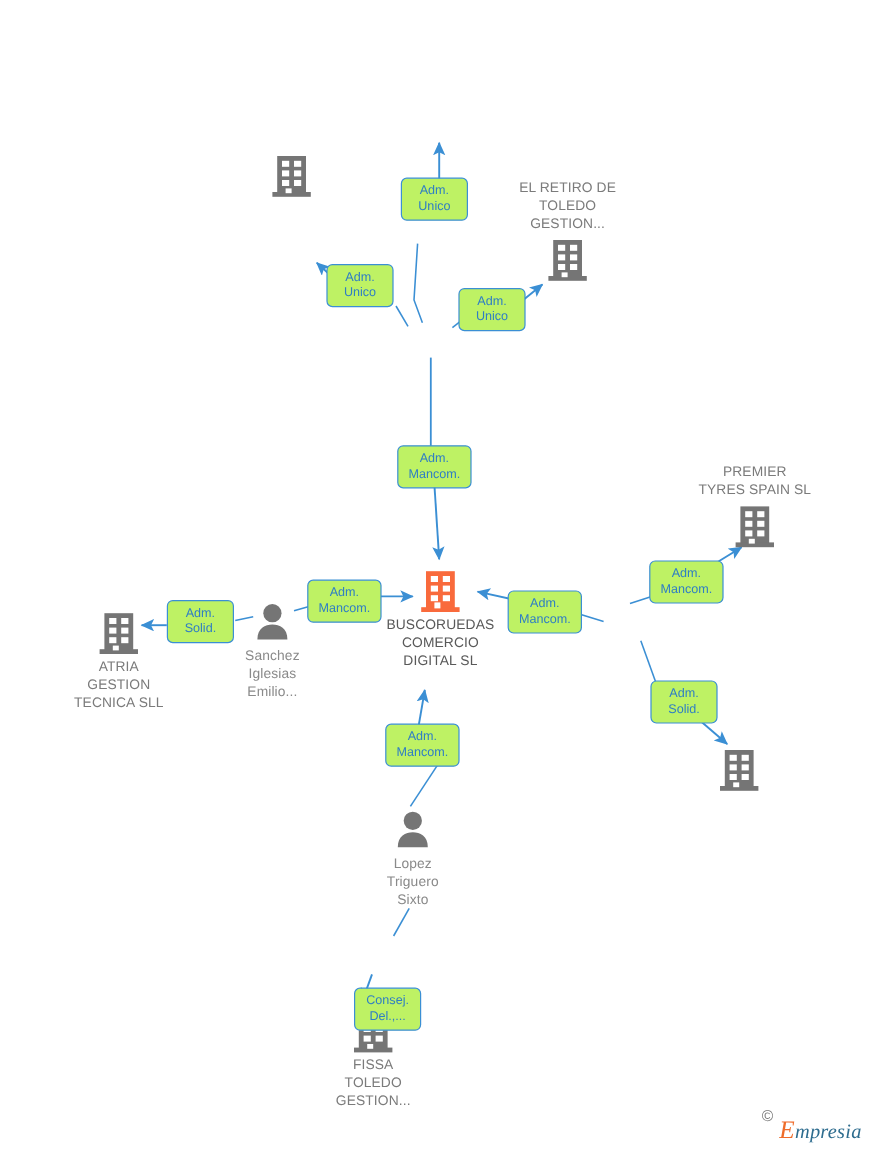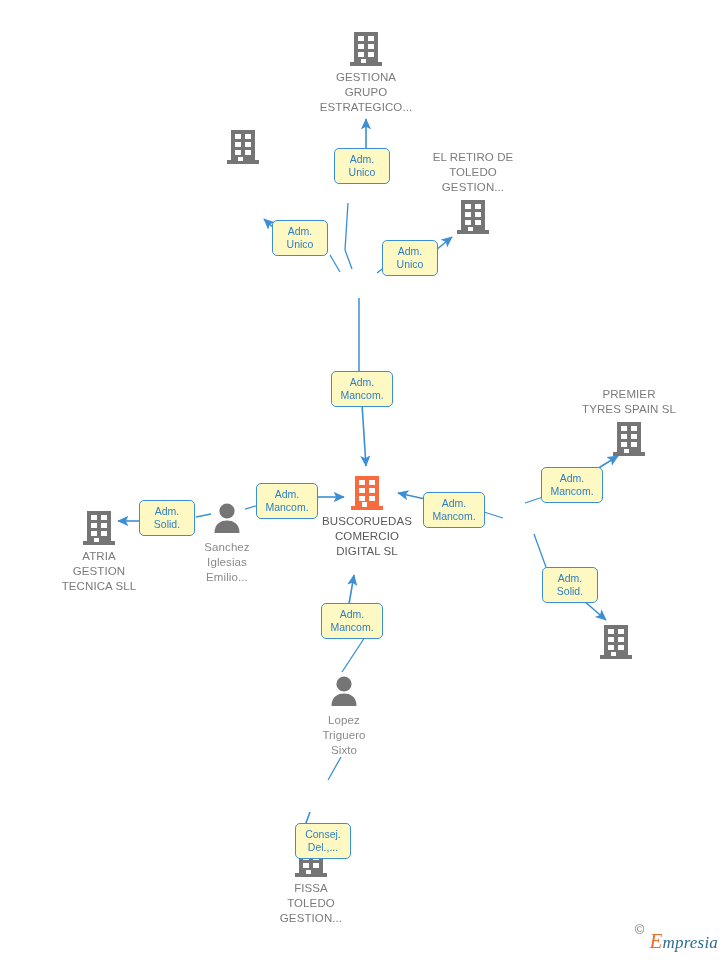--- a/index.html
+++ b/index.html
@@ -52,21 +52,21 @@
     font-weight: normal;
   }
   .node.person .caption {
     color: #8a8a8a;
   }
   .reltag {
     position: absolute;
     box-sizing: border-box;
     border: 1.4px solid #3b8fd4;
     border-radius: 5px;
-    background: #fef9c3;
+    background: #bef264;
     color: #2f7ec4;
     font-size: 10.5px;
     line-height: 13px;
     text-align: center;
     padding: 4px 4px 4px 4px;
     white-space: pre-line;
     width: 56px;
     margin-left: -28px;
     margin-top: -17px;
   }
@@ -138,36 +138,20 @@
     <path d="M534,534 L547,570" stroke="#3b8fd4" stroke-width="1.3" fill="none"></path>
     <path d="M584,601 L606,620" stroke="#3b8fd4" stroke-width="1.6" fill="none" marker-end="url(#ah)"></path>
 
     <path d="M342,672 L365,637" stroke="#3b8fd4" stroke-width="1.3" fill="none"></path>
     <path d="M349,604 L354,575" stroke="#3b8fd4" stroke-width="1.6" fill="none" marker-end="url(#ah)"></path>
 
     <path d="M341,757 L328,780" stroke="#3b8fd4" stroke-width="1.3" fill="none"></path>
     <path d="M310,812 L302,834" stroke="#3b8fd4" stroke-width="1.6" fill="none" marker-end="url(#ah)"></path>
   </svg>
 
-  <div class="node company" style="left:366px; top:30px;">
-    <svg class="glyph" viewBox="0 0 34 38">
-      <rect x="5" y="2" width="24" height="31" fill="#757575"></rect>
-      <rect x="1" y="32" width="32" height="4" fill="#757575"></rect>
-      <rect x="9" y="6" width="6" height="5" fill="#ffffff"></rect>
-      <rect x="19" y="6" width="6" height="5" fill="#ffffff"></rect>
-      <rect x="9" y="14" width="6" height="5" fill="#ffffff"></rect>
-      <rect x="19" y="14" width="6" height="5" fill="#ffffff"></rect>
-      <rect x="9" y="22" width="6" height="5" fill="#ffffff"></rect>
-      <rect x="19" y="22" width="6" height="5" fill="#ffffff"></rect>
-      <rect x="12" y="29" width="5" height="4" fill="#ffffff"></rect>
-    </svg>
-    <span class="caption">GESTIONA
-GRUPO
-ESTRATEGICO...</span>
-  </div>
 
   <div class="node company" style="left:243px; top:125px;">
     <svg class="glyph" viewBox="0 0 34 38" style="margin-top:3px;">
       <rect x="5" y="2" width="24" height="31" fill="#757575"></rect>
       <rect x="1" y="32" width="32" height="4" fill="#757575"></rect>
       <rect x="9" y="6" width="6" height="5" fill="#ffffff"></rect>
       <rect x="19" y="6" width="6" height="5" fill="#ffffff"></rect>
       <rect x="9" y="14" width="6" height="5" fill="#ffffff"></rect>
       <rect x="19" y="14" width="6" height="5" fill="#ffffff"></rect>
       <rect x="9" y="22" width="6" height="5" fill="#ffffff"></rect>

